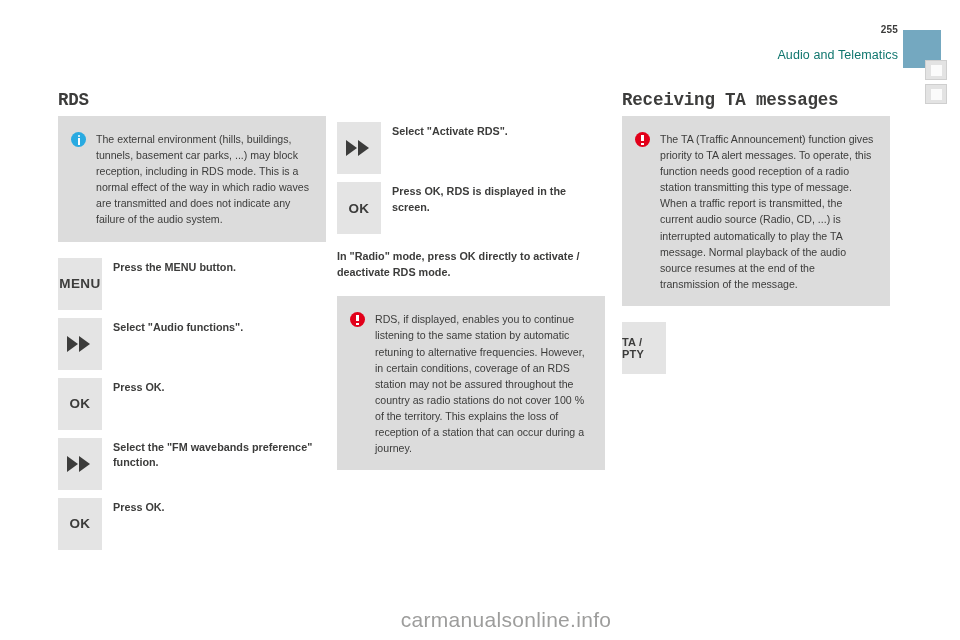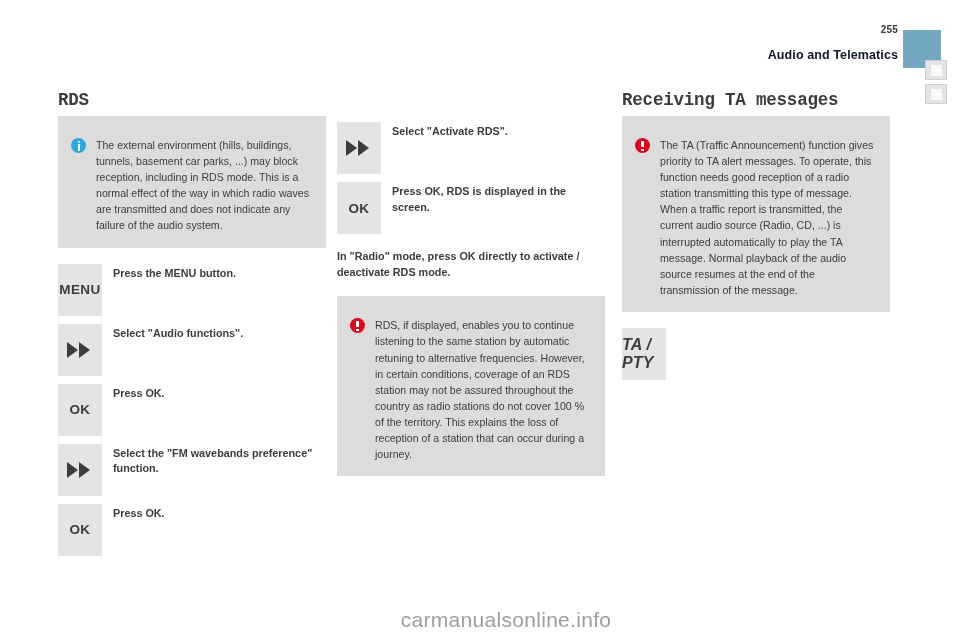--- a/index.html
+++ b/index.html
@@ -29,22 +29,22 @@
     font-weight: bold;
     color: #3c3c3b;
     letter-spacing: .2px;
     text-align: right;
   }
   .header-title {
     position: absolute;
     right: 62px;
     top: 40px;
     font-size: 12.5px;
-    font-weight: bold;
-    color: #0f172a;
+    font-weight: normal;
+    color: #0f766e;
     letter-spacing: .1px;
     text-align: right;
     white-space: nowrap;
   }
   .header-swatch {
     position: absolute;
     left: 903px;
     top: 22px;
     width: 38px;
     height: 38px;
@@ -90,21 +90,21 @@
     margin-bottom: 6px;
     white-space: nowrap;
     font-family: Liberation Mono, monospace;
   }
 
   .title-spacer { height: 32px; }
 
   
   .notebox {
     background: #dcdcdc;
-    padding: 21px 14px 14px 13px;
+    padding: 15px 14px 14px 13px;
     display: flex;
     gap: 10px;
     margin-bottom: 16px;
   }
   .notebox p {
     font-size: 10.6px;
     line-height: 1.52;
     color: #3c3c3b;
   }
 
@@ -170,21 +170,21 @@
     height: 52px;
     background: #e4e4e4;
     display: flex;
     align-items: center;
     justify-content: center;
     color: #3c3c3b;
     font-weight: bold;
     font-size: 13.5px;
     letter-spacing: .4px;
   }
-  .step-key.small { font-size: 16px; letter-spacing: .2px; font-style: italic; }
+  .step-key.small { font-size: 11px; letter-spacing: .2px; }
   .step-text {
     font-size: 10.8px;
     font-weight: bold;
     color: #3c3c3b;
     line-height: 1.45;
     padding-top: 2px;
   }
 
   
   .icon-ff {

